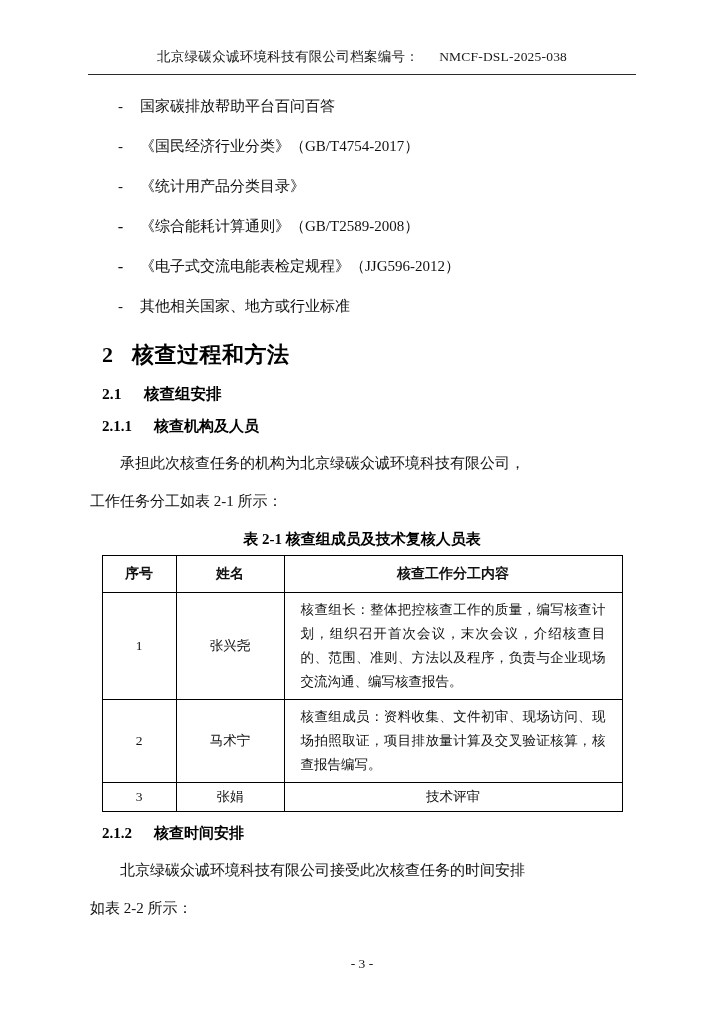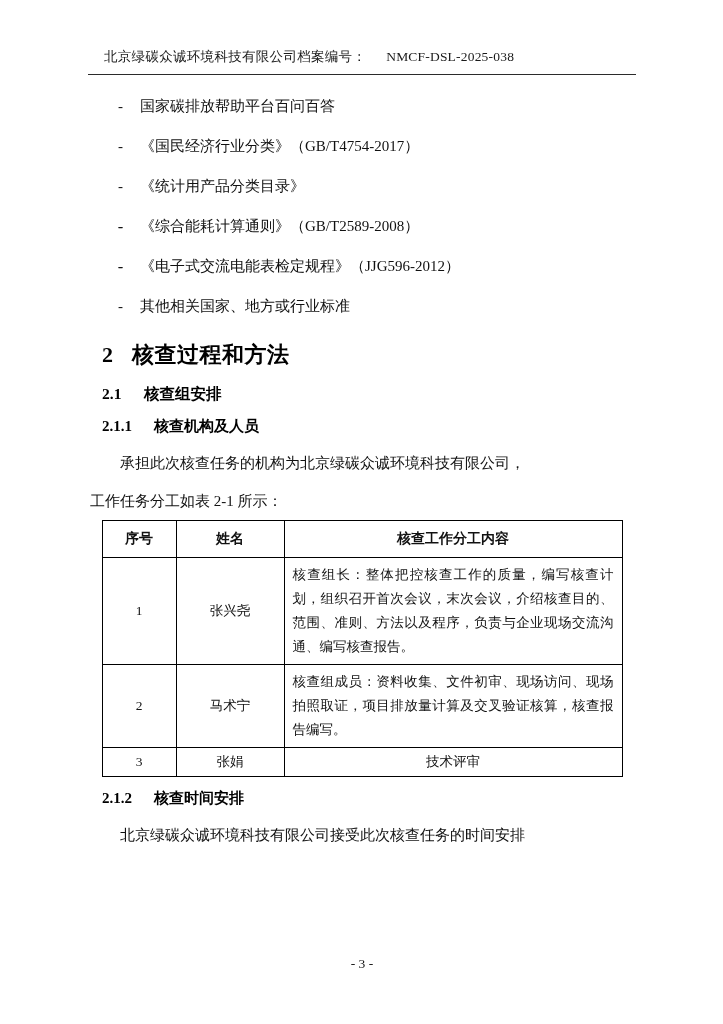--- a/index.html
+++ b/index.html
@@ -23,24 +23,24 @@
     position: absolute;
     left: 88px;
     top: 0;
     width: 548px;
     height: 1024px;
   }
   
   .doc-header {
     position: absolute;
     top: 48px;
-    left: 16px;
+    left: 0;
     width: 548px;
     display: flex;
-    justify-content: flex-start;
+    justify-content: center;
     align-items: baseline;
     font-size: 13.5px;
     color: #1a1a1a;
     letter-spacing: 0.3px;
   }
   .doc-header .left {
     white-space: nowrap;
   }
   .doc-header .right {
     white-space: nowrap;
@@ -139,21 +139,21 @@
   table.verif {
     border-collapse: collapse;
     width: 520px;
     margin: 0 auto;
     table-layout: fixed;
   }
   table.verif th, table.verif td {
     border: 1px solid #000;
     font-size: 13.5px;
     color: #111;
-    padding: 5px 8px;
+    padding: 5px 16px;
     vertical-align: middle;
   }
   table.verif th {
     text-align: center;
     font-weight: bold;
     height: 26px;
     font-size: 14px;
   }
   table.verif td.c-idx, table.verif td.c-name {
     text-align: center;
@@ -215,20 +215,21 @@
         <span class="num">2.1</span><span>核查组安排</span>
       </h3>
 
       <h4 class="sec">
         <span class="num">2.1.1</span><span>核查机构及人员</span>
       </h4>
 
       <p class="para">承担此次核查任务的机构为北京绿碳众诚环境科技有限公司，</p>
       <p class="para noindent">工作任务分工如表 2-1 所示：</p>
 
+      <div class="table-caption">表 2-1  核查组成员及技术复核人员表</div>
 
       <table class="verif">
         <colgroup>
           <col class="idx">
             <col class="name">
             <col class="desc">
         </colgroup>
         <thead>
           <tr>
             <th>序号</th>
@@ -253,18 +254,19 @@
             <td class="c-desc-center">技术评审</td>
           </tr>
         </tbody>
       </table>
 
       <h4 class="sec">
         <span class="num">2.1.2</span><span>核查时间安排</span>
       </h4>
 
       <p class="para">北京绿碳众诚环境科技有限公司接受此次核查任务的时间安排</p>
+      <p class="para noindent">如表 2-2 所示：</p>
 
     </div>
 
     <div class="page-number">- 3 -</div>
   </div>
 </div>
 
 </body></html>

